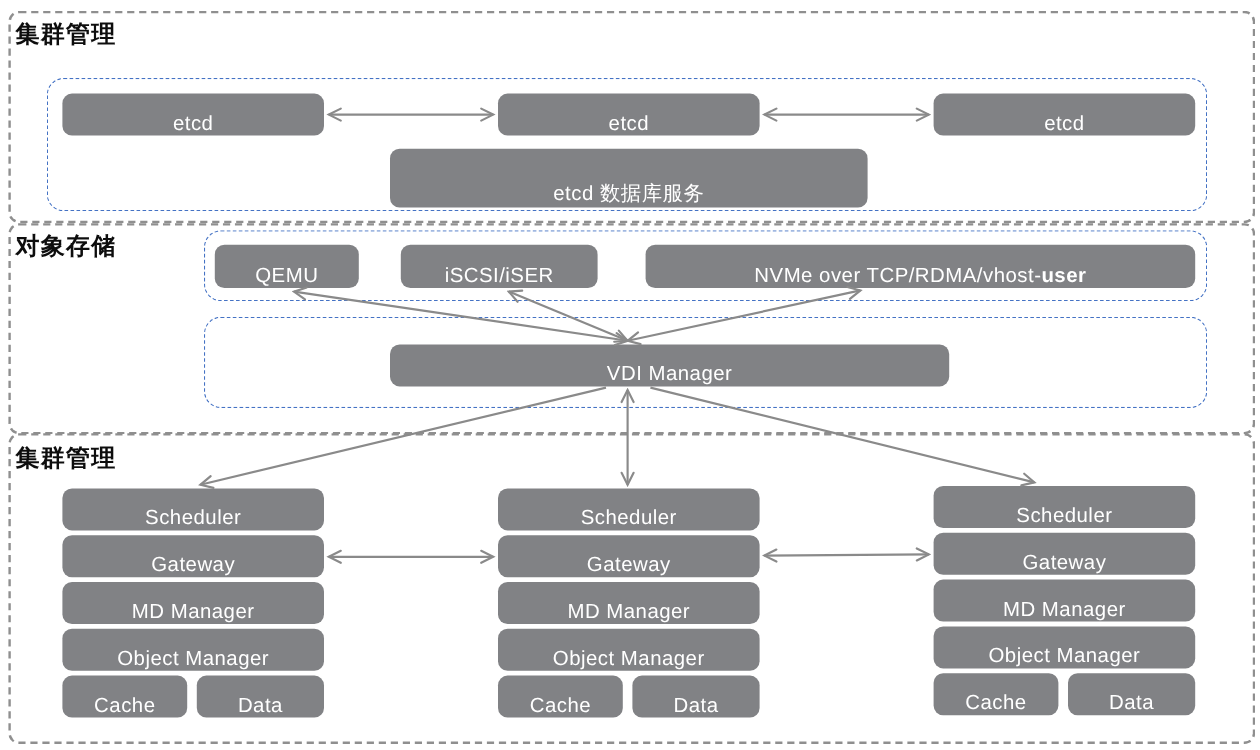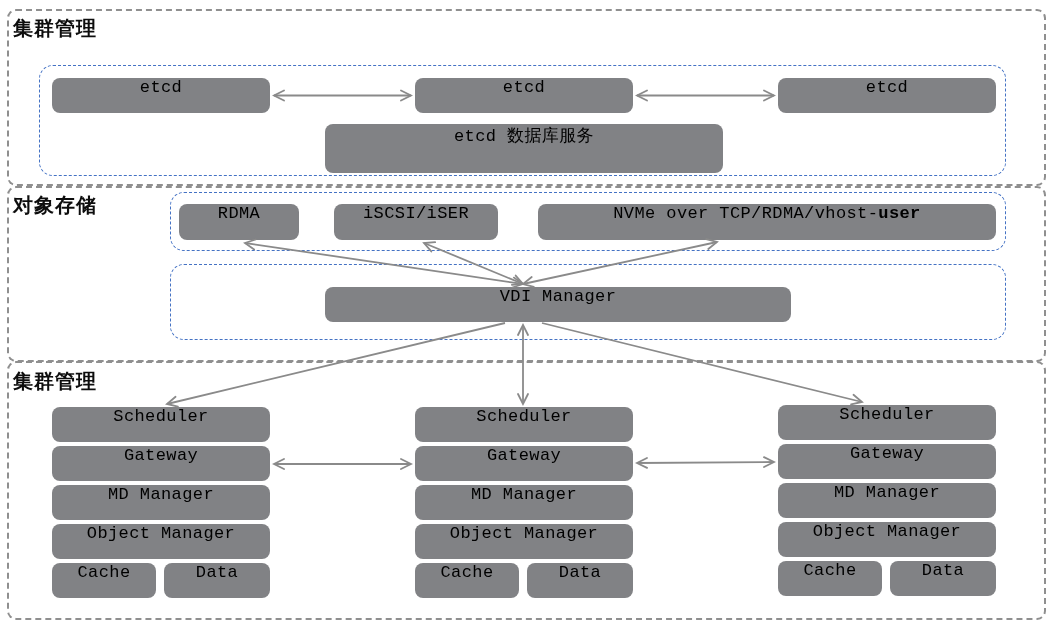--- a/index.html
+++ b/index.html
@@ -4,23 +4,23 @@
 <style>
   html,body{margin:0;padding:0;background:#ffffff;}
   #canvas{
     position:relative;width:1050px;height:625px;background:#ffffff;
     font-family:"Liberation Sans","DejaVu Sans",sans-serif;overflow:hidden;
   }
   .section{position:absolute;border:2px dashed #8f8f8f;border-radius:9px;background:transparent;}
   .stitle{position:absolute;font-size:20px;font-weight:bold;color:#0d0d0d;letter-spacing:1px;white-space:nowrap;}
   .bluebox{position:absolute;border:1.6px dashed #4472c4;border-radius:14px;}
   .gbox{
-    position:absolute;background:#818285;border-radius:8px;color:#000000;
-    display:flex;align-items:flex-start;justify-content:center;
-    font-size:17px;letter-spacing:.4px;white-space:nowrap;z-index:2;font-family:Liberation Mono, monospace;
+    position:absolute;background:#818285;border-radius:8px;color:#ffffff;
+    display:flex;align-items:flex-end;justify-content:center;
+    font-size:17px;letter-spacing:.4px;white-space:nowrap;z-index:2;
   }
   .gbox .bld{font-weight:bold;}
   #arrows{position:absolute;left:0;top:0;z-index:4;pointer-events:none;}
 </style>
 </head>
 <body>
 
 <div id="canvas">
 
   <div class="section" style="left:7px;top:9px;width:1035px;height:173px;"></div>
@@ -40,21 +40,21 @@
   <div class="gbox" style="left:325px;top:124px;width:398px;height:49px;">
     <span>etcd 数据库服务</span>
   </div>
 
   <div class="section" style="left:7px;top:186px;width:1035px;height:172px;"></div>
   <div class="stitle" style="left:13px;top:192px;">对象存储</div>
 
   <div class="bluebox" style="left:170px;top:192px;width:834px;height:57px;"></div>
 
   <div class="gbox" style="left:179px;top:204px;width:120px;height:36px;">
-    <span>RDMA</span>
+    <span>QEMU</span>
   </div>
   <div class="gbox" style="left:538px;top:204px;width:458px;height:36px;">
     <span>NVMe over TCP/RDMA/vhost-</span>
       <span class="bld">user</span>
   </div>
   <div class="gbox" style="left:334px;top:204px;width:164px;height:36px;">
     <span>iSCSI/iSER</span>
   </div>
 
   <div class="bluebox" style="left:170px;top:264px;width:834px;height:74px;"></div>

